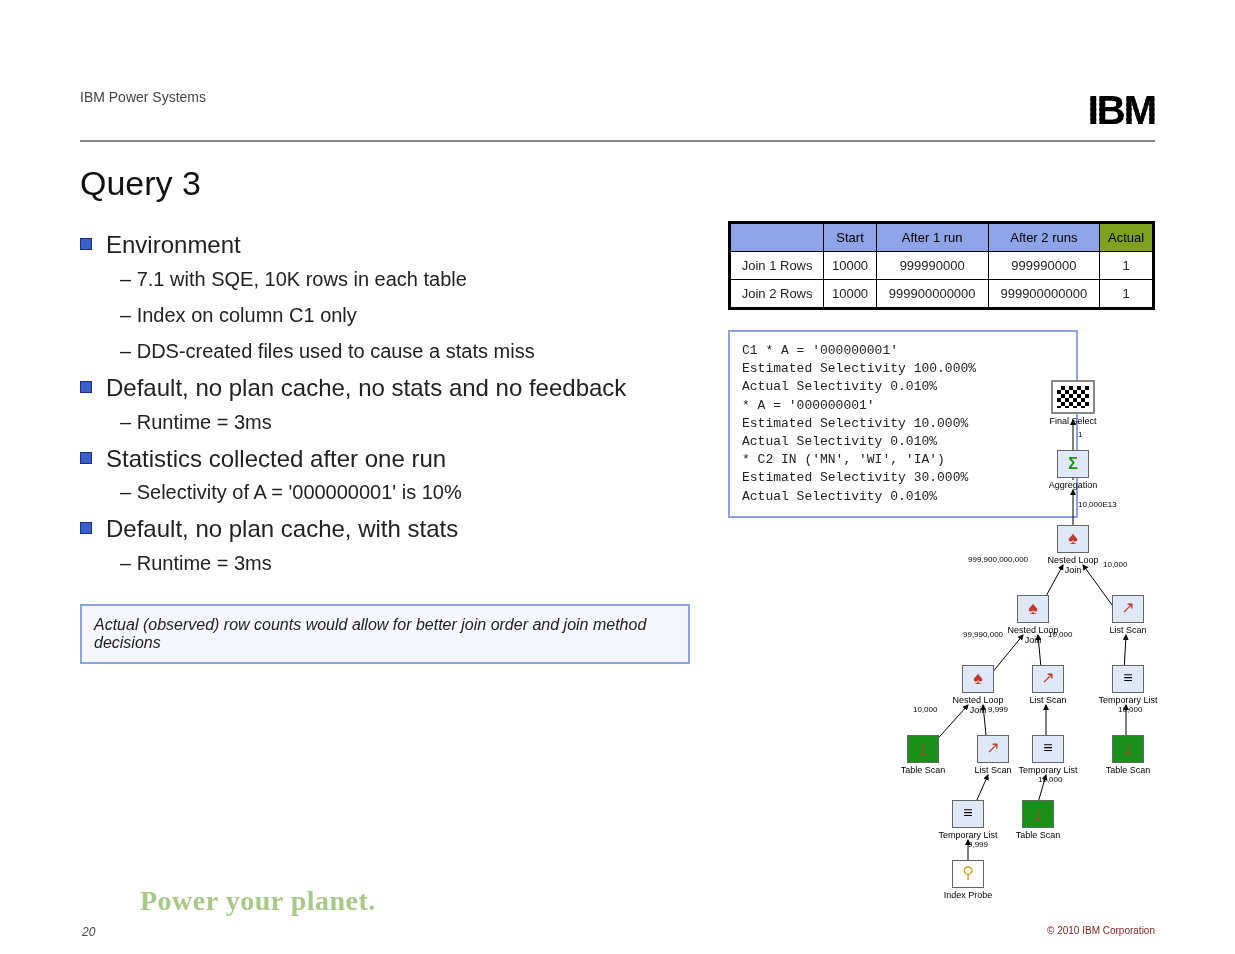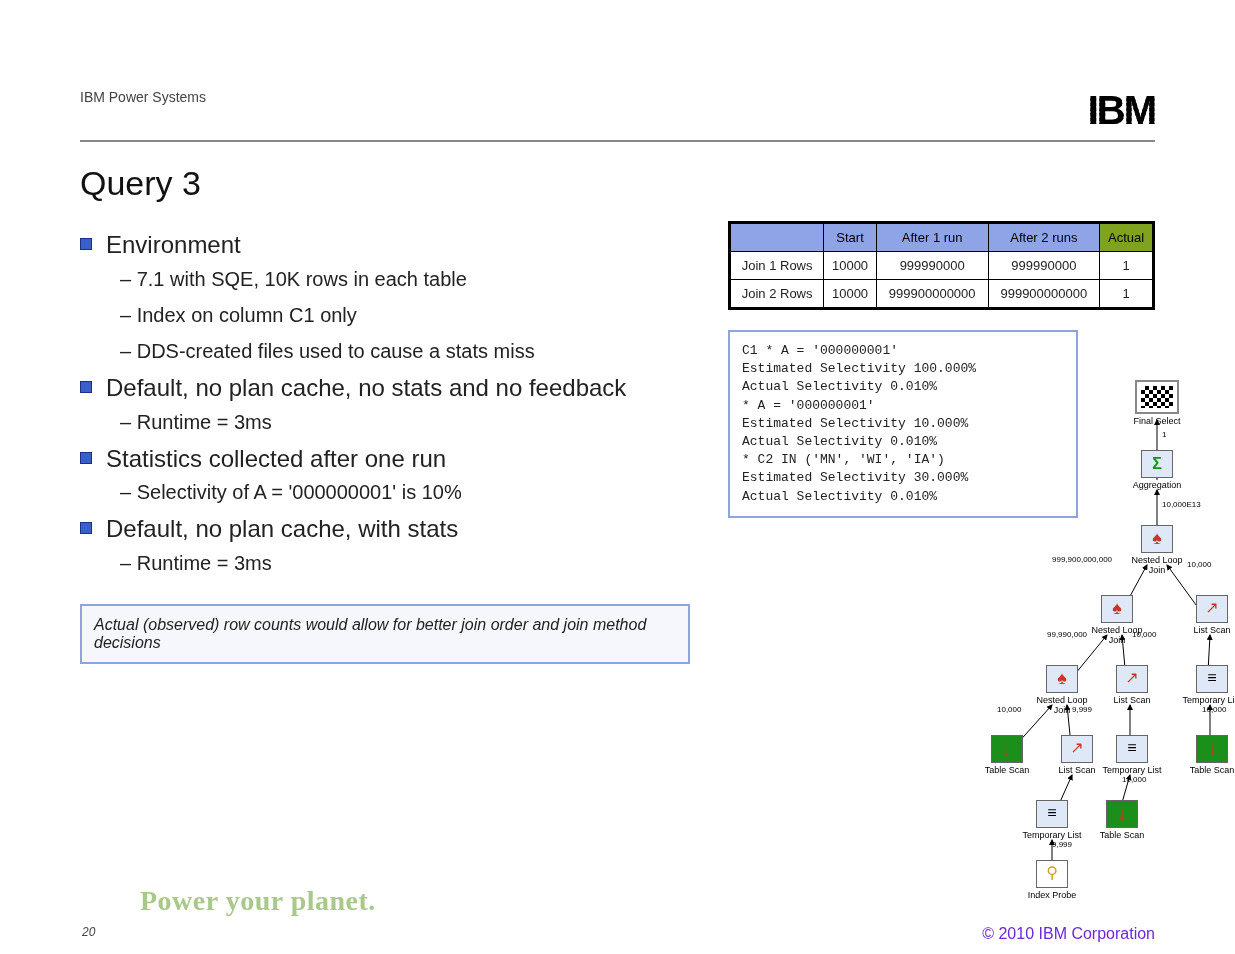--- a/index.html
+++ b/index.html
@@ -113,21 +113,21 @@
     margin-top: 20px;
     font-size: 13px;
     line-height: 1.4;
     font-family: "Courier New", monospace;
     width: 350px;
   }
 
   
   .diagram {
     position: absolute;
-    left: 952px;
+    left: 868px;
     top: 380px;
     width: 280px;
     height: 510px;
     font-size: 9px;
     color: #000;
   }
   .node {
     position: absolute;
     text-align: center;
     width: 70px;
@@ -212,22 +212,22 @@
     left: 82px;
     top: 925px;
     font-size: 12px;
     color: #444;
     font-style: italic;
   }
   .copyright {
     position: absolute;
     right: 80px;
     top: 925px;
-    font-size: 16px;
-    color: #6d28d9;
+    font-size: 10px;
+    color: #7f1d1d;
   }
 </style>
 </head>
 <body>
 
 <div class="page">
   <div class="header-row">
     <div class="header-space">IBM Power Systems</div>
     <div class="ibm-logo"><span>IBM</span></div>
   </div>

